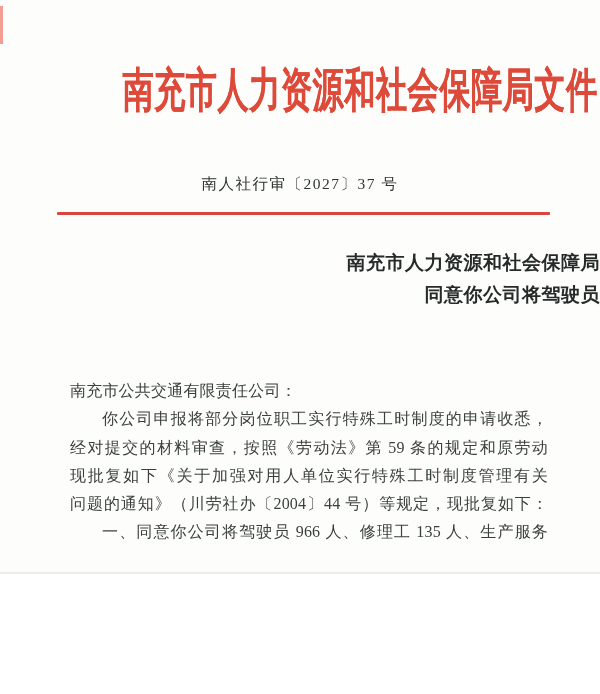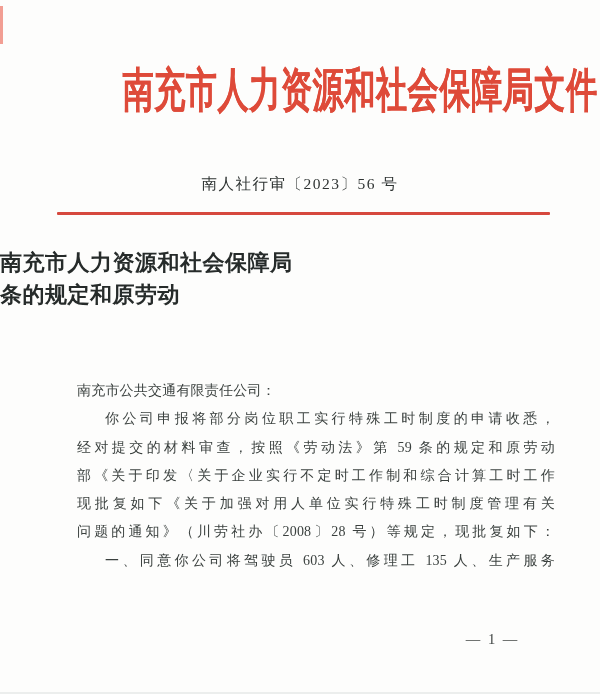--- a/index.html
+++ b/index.html
@@ -1,19 +1,19 @@
 <!DOCTYPE html>
 <html style="--header-red: #de4a39; --divider-red: #d6483e; --title-text: #262b2a; --body-text: #3a403e;"><head>
 <meta charset="utf-8">
 <style>
   html, body { margin: 0; padding: 0; background: #ffffff; }
   .page {
     position: relative;
     width: 600px;
-    height: 694px;
+    height: 574px;
     background: #fdfdfc;
     overflow: hidden;
     font-family: "Liberation Serif", "DejaVu Serif", serif;
   }
   .scan-artifact {
     position: absolute;
     left: 0; top: 6px;
     width: 3px; height: 38px;
     background: #f08d80;
     opacity: 0.85;
@@ -49,32 +49,32 @@
     position: absolute;
     top: 212px; left: 57px;
     width: 493px; height: 3px;
     background: var(--divider-red, #d6483e);
     border-radius: 1px;
   }
   .title-block {
     position: absolute;
     top: 247px; left: 0;
     width: 100%;
-    text-align: left;
-    font-size: 22px;
+    text-align: right;
+    font-size: 19px;
     font-weight: bold;
     line-height: 31.5px;
     letter-spacing: 0.5px;
     color: var(--title-text, #262b2a);
   }
   .doc-body {
     position: absolute;
-    top: 377px; left: 77px;
+    top: 377px; left: 70px;
     width: 478px;
-    font-size: 14px;
+    font-size: 16px;
     line-height: 28.3px;
     letter-spacing: 0.2px;
     color: var(--body-text, #3a403e);
   }
   .bline {
     text-align: justify;
     text-align-last: justify;
     text-justify: inter-character;
     height: 28.3px;
     overflow: hidden;
@@ -104,36 +104,35 @@
 <body>
 
 <div class="page">
 
   <div class="scan-artifact"></div>
 
   <div class="header-title">
     <span class="header-title-inner">南充市人力资源和社会保障局文件</span>
   </div>
 
-  <div class="doc-number">南人社行审〔2023〕56 号</div>
+  <div class="doc-number">南人社行审〔2027〕37 号</div>
 
   <div class="red-line"></div>
 
   <div class="title-block">
     <div class="title-line">南充市人力资源和社会保障局</div>
-    <div class="title-line">条的规定和原劳动</div>
+    <div class="title-line">同意你公司将驾驶员</div>
   </div>
 
   <div class="doc-body">
     <div class="bline salutation">南充市公共交通有限责任公司：</div>
     <div class="bline indent">你公司申报将部分岗位职工实行特殊工时制度的申请收悉，</div>
     <div class="bline">经对提交的材料审查，按照《劳动法》第 59 条的规定和原劳动</div>
-    <div class="bline">部《关于印发〈关于企业实行不定时工作制和综合计算工时工作</div>
     <div class="bline">现批复如下《关于加强对用人单位实行特殊工时制度管理有关</div>
-    <div class="bline">问题的通知》（川劳社办〔2008〕28 号）等规定，现批复如下：</div>
-    <div class="bline indent">一、同意你公司将驾驶员 603 人、修理工 135 人、生产服务</div>
+    <div class="bline">问题的通知》（川劳社办〔2004〕44 号）等规定，现批复如下：</div>
+    <div class="bline indent">一、同意你公司将驾驶员 966 人、修理工 135 人、生产服务</div>
   </div>
 
   <div class="page-number">— 1 —</div>
 
   <div class="bottom-edge"></div>
 
 </div>
 
 </body></html>

